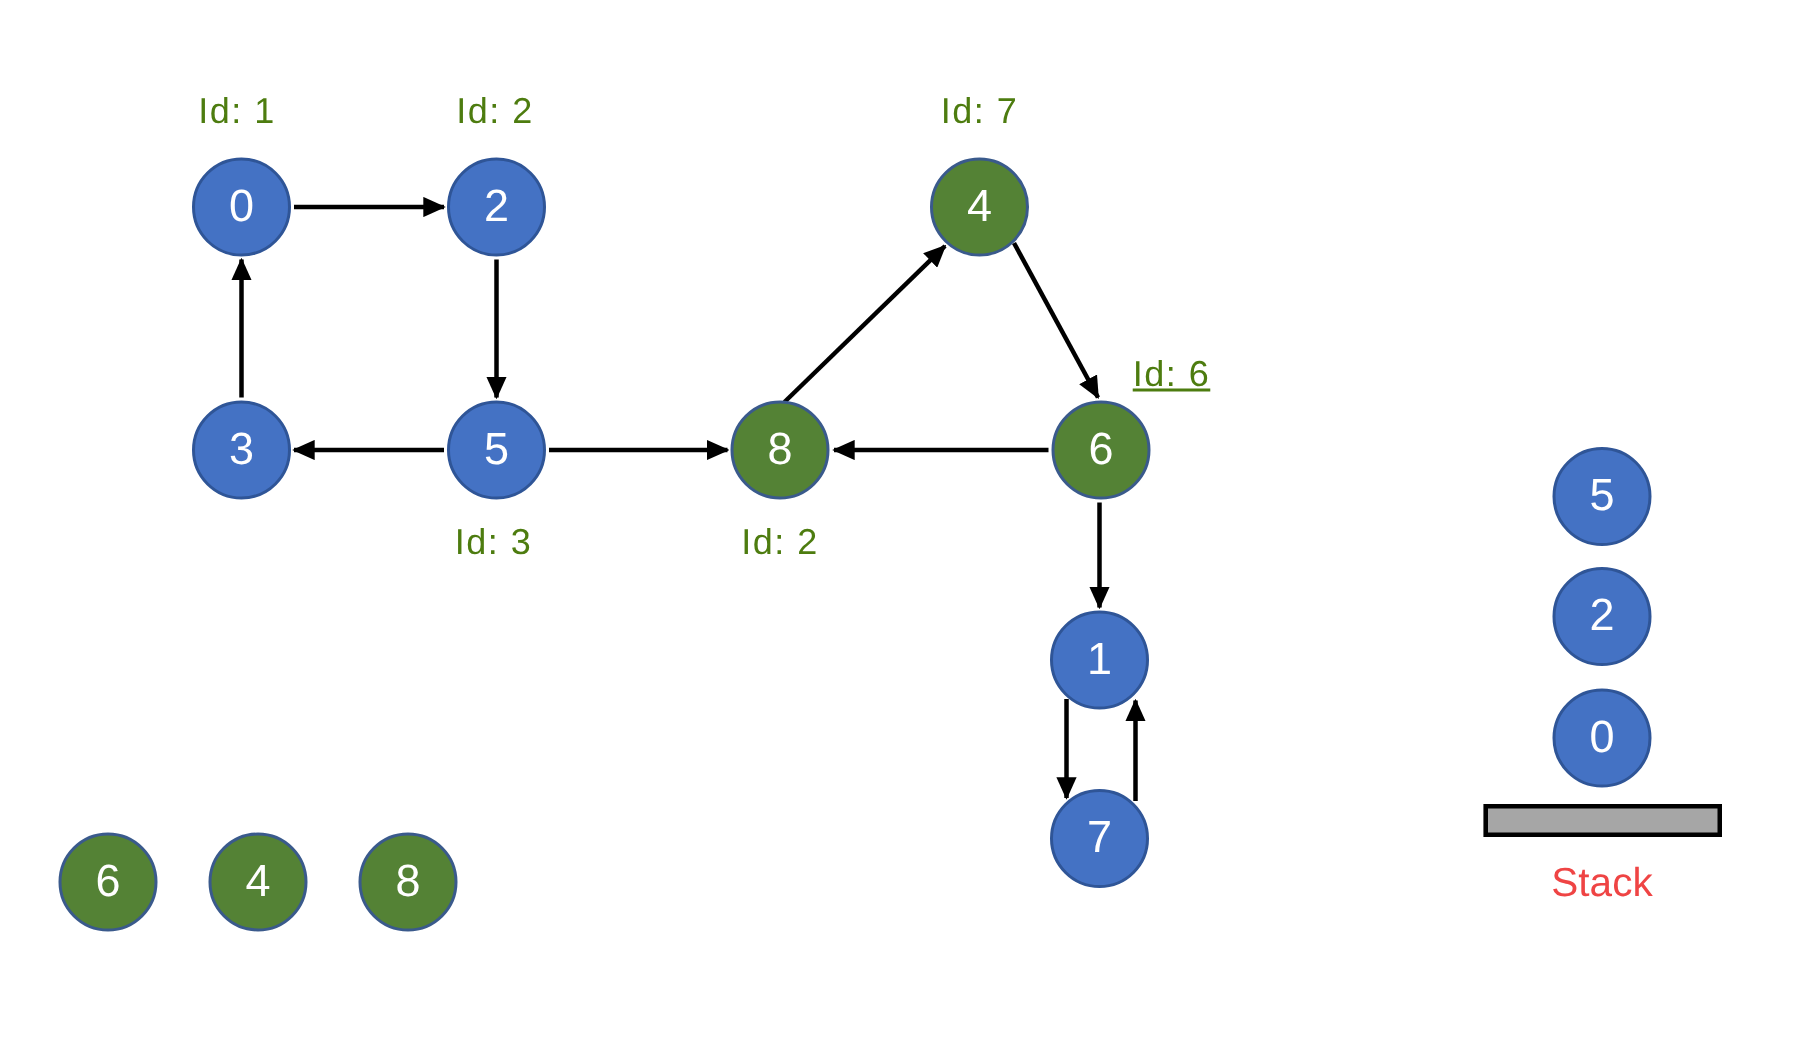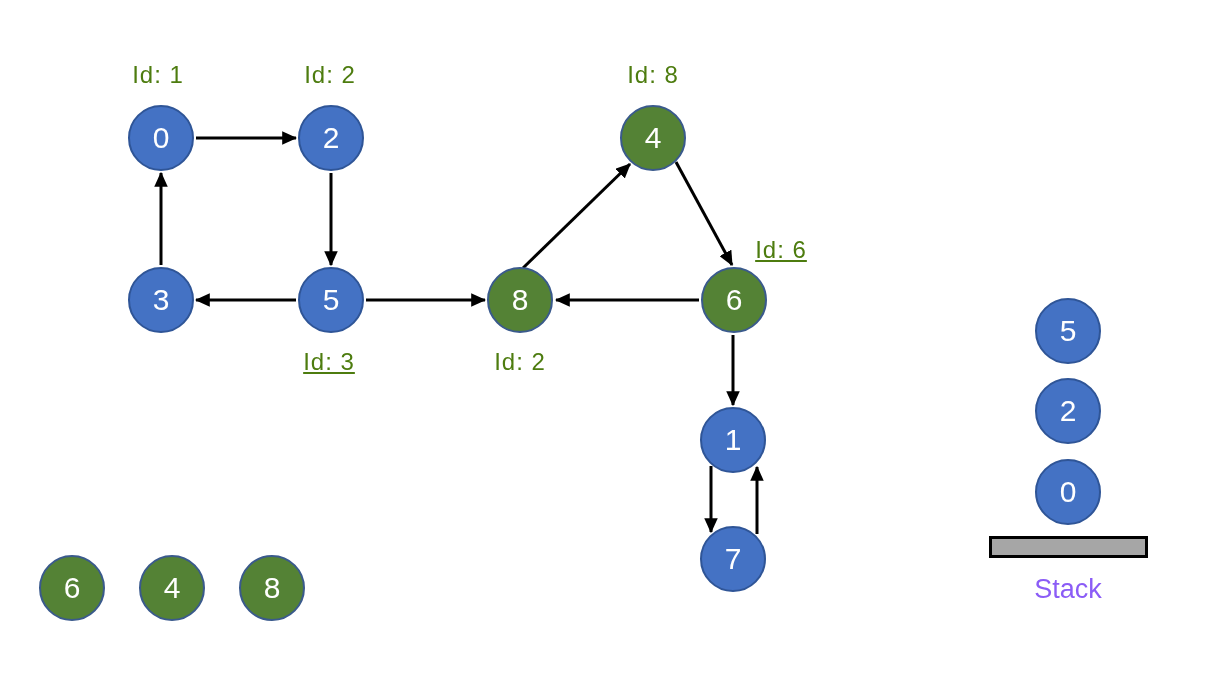--- a/index.html
+++ b/index.html
@@ -54,21 +54,21 @@
     left: 989px; top: 536px;
     width: 159px; height: 22px;
     background: #a6a6a6;
     border: 3px solid #000000;
   }
   .stack-label {
     position: absolute;
     left: 1068px; top: 589px;
     transform: translate(-50%, -50%);
     font-size: 27px;
-    color: #8b5cf6;
+    color: #ef4444;
     white-space: nowrap;
   }
 </style>
 </head>
 <body>
 
 <div class="canvas">
 
   <svg id="edges-svg" viewBox="0 0 1212 693" xmlns="http://www.w3.org/2000/svg">
     <defs>
@@ -89,25 +89,25 @@
       <line class="edge-line" x1="757" y1="534" x2="757" y2="467" marker-end="url(#arrowhead)"></line>
     </svg>
 
   <div id="nodes-layer">
       <div class="node blue" style="left: 128px; top: 105px;">0</div>
       <div class="id-label" style="left: 158px; top: 75px;">Id: 1</div>
       <div class="node blue" style="left: 298px; top: 105px;">2</div>
       <div class="id-label" style="left: 330px; top: 75px;">Id: 2</div>
       <div class="node blue" style="left: 128px; top: 267px;">3</div>
       <div class="node blue" style="left: 298px; top: 267px;">5</div>
-      <div class="id-label" style="left: 329px; top: 362px; text-decoration: underline;">Id: 3</div>
+      <div class="id-label" style="left: 329px; top: 362px;">Id: 3</div>
       <div class="node green" style="left: 487px; top: 267px;">8</div>
       <div class="id-label" style="left: 520px; top: 362px;">Id: 2</div>
       <div class="node green" style="left: 620px; top: 105px;">4</div>
-      <div class="id-label" style="left: 653px; top: 75px;">Id: 8</div>
+      <div class="id-label" style="left: 653px; top: 75px;">Id: 7</div>
       <div class="node green" style="left: 701px; top: 267px;">6</div>
       <div class="id-label" style="left: 781px; top: 250px; text-decoration: underline;">Id: 6</div>
       <div class="node blue" style="left: 700px; top: 407px;">1</div>
       <div class="node blue" style="left: 700px; top: 526px;">7</div>
       <div class="node green" style="left: 39px; top: 555px;">6</div>
       <div class="node green" style="left: 139px; top: 555px;">4</div>
       <div class="node green" style="left: 239px; top: 555px;">8</div>
       <div class="node blue" style="left: 1035px; top: 298px;">5</div>
       <div class="node blue" style="left: 1035px; top: 378px;">2</div>
       <div class="node blue" style="left: 1035px; top: 459px;">0</div>

